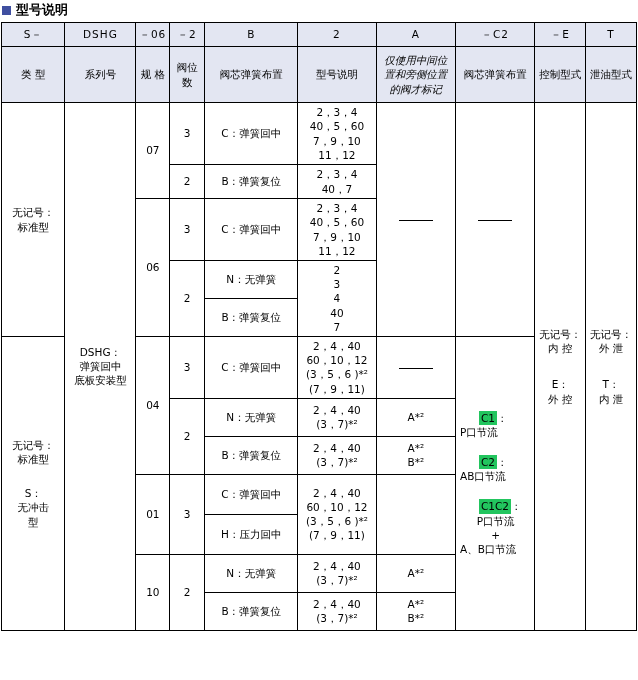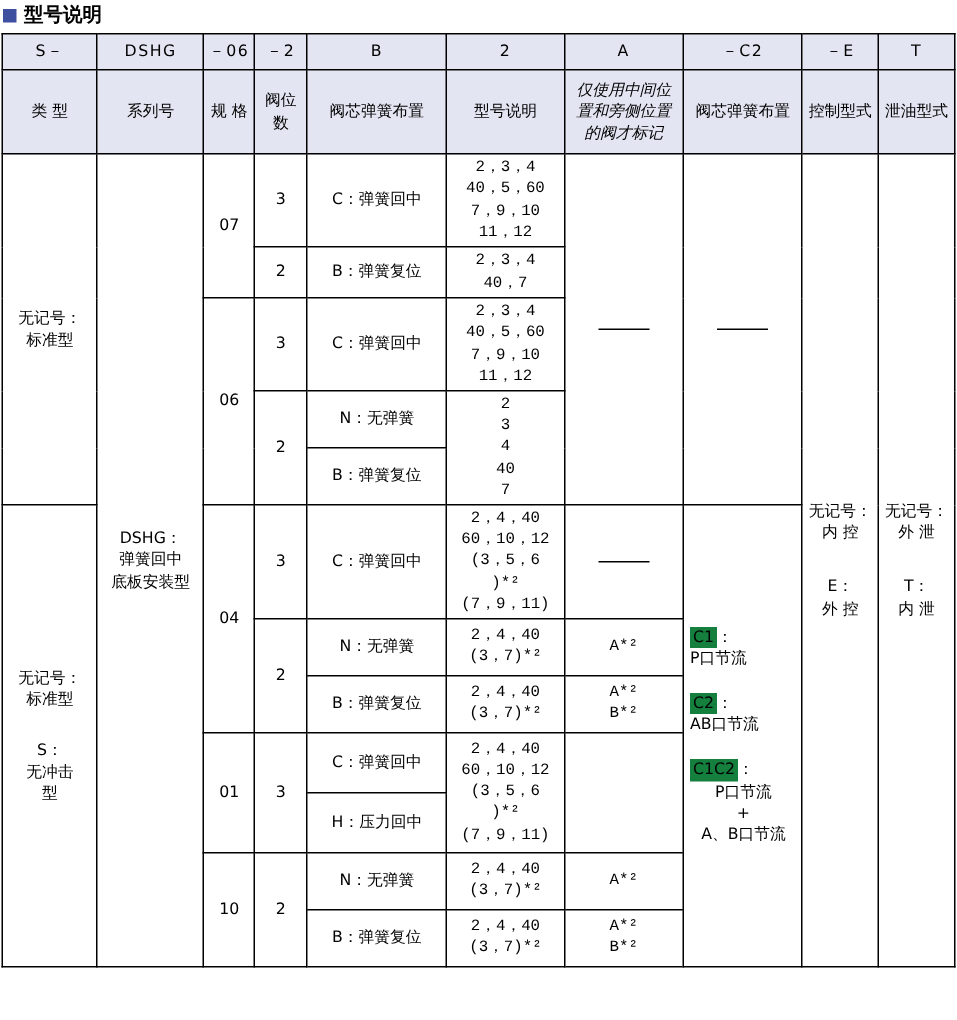--- a/index.html
+++ b/index.html
@@ -55,33 +55,33 @@
   }
   .hdr-name td {
     background: #e3e6f2;
     height: 56px;
     font-size: 10.5px;
     vertical-align: middle;
   }
   td.left { text-align: left; padding-left: 5px; }
   .cellbox {
     white-space: pre-line;
-    font-family: Liberation Mono, monospace;
   }
   .dash {
     display: inline-block;
     width: 34px;
     border-top: 1px solid #000;
     height: 1px;
     vertical-align: middle;
   }
   .hl {
-    background: #15803d;
+    background: #22c55e;
     padding: 0 2px;
     display: inline-block;
+    margin-left: 19px;
   }
   .note { font-size: 9.5px; font-style: italic; }
 </style>
 </head>
 <body>
 
 <div id="page">
 
   <div class="page-title">
     <span class="title-marker"></span>
@@ -221,21 +221,21 @@
         <div>
           <span class="hl">C2</span><span>：</span>
         </div>
         <div>AB口节流</div>
         <div style="height:16px"></div>
         <div>
           <span class="hl">C1C2</span><span>：</span>
         </div>
         <div style="text-align:center">P口节流</div>
         <div style="text-align:center">+</div>
-        <div style="text-align:center">A、B口节流</div>
+        <div style="">A、B口节流</div>
       </td>
     </tr>
 
     <tr>
       <td rowspan="2">2</td>
       <td class="left">N：无弹簧</td>
       <td class="cellbox" style="height:38px">2，4，40
 (3，7)*²</td>
       <td class="cellbox">A*²</td>
     </tr>

